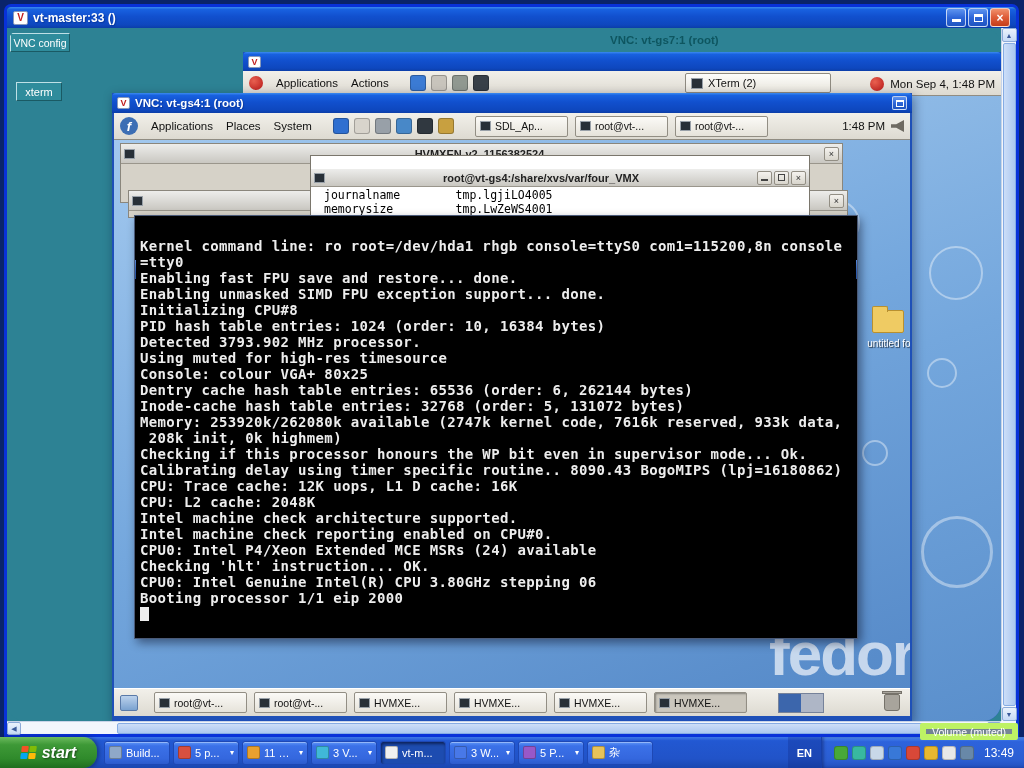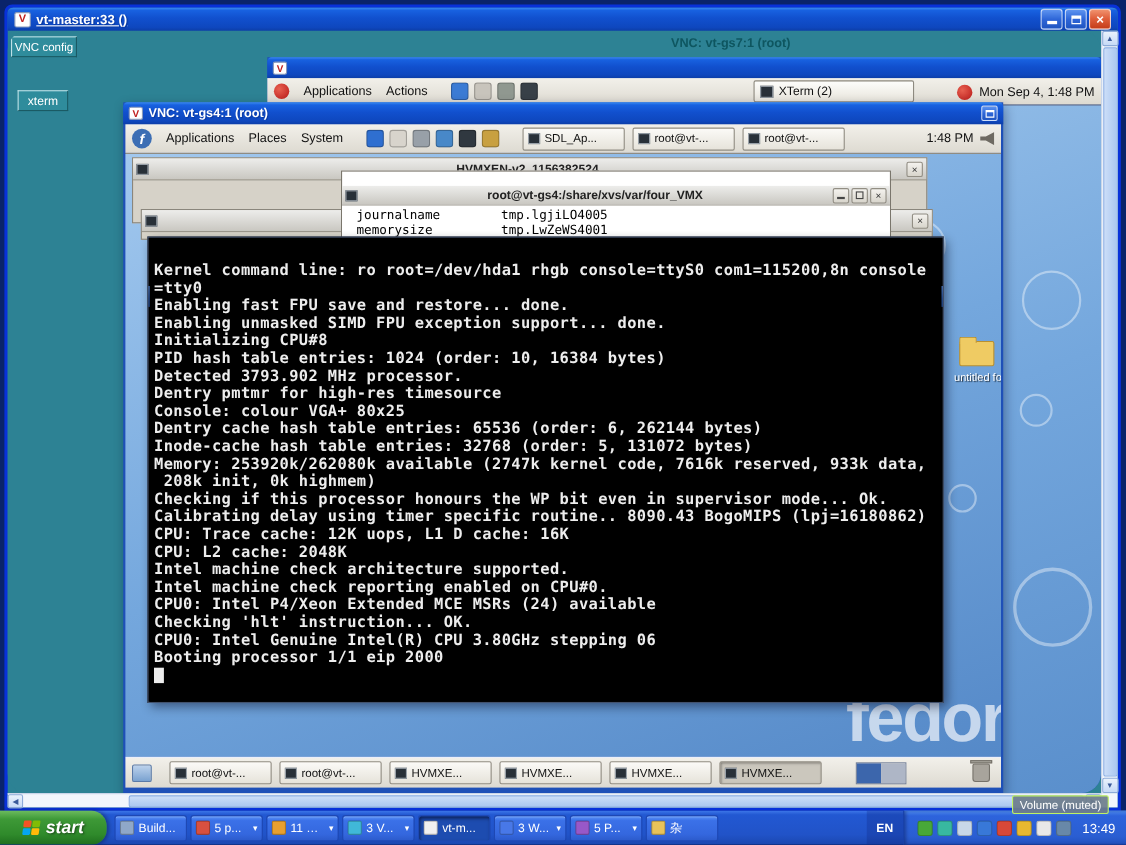--- a/index.html
+++ b/index.html
@@ -10,21 +10,21 @@
   
   .xp-frame{position:absolute;left:4px;top:4px;width:1015px;height:733px;border:3px solid #0831D9;
             border-radius:7px 7px 0 0;background:#2D8294;}
   .xp-titlebar{position:absolute;left:7px;top:7px;width:1009px;height:21px;z-index:5;
     background:linear-gradient(180deg,#3B8BF0 0%,#1861E0 12%,#1150CE 45%,#0E47BE 85%,#0C3EA8 100%);
     border-radius:5px 5px 0 0;display:flex;align-items:center;padding:0 6px;}
   .vnc-ic{display:inline-flex;align-items:center;justify-content:center;width:15px;height:14px;
           background:#fff;border:1px solid #8899BB;border-radius:2px;color:#C02020;font-weight:bold;
           font-size:10px;margin-right:5px;flex:0 0 auto;}
   .vnc-ic.small{width:13px;height:12px;font-size:9px;}
-  .xp-title-text{color:#fff;font-weight:bold;font-size:12px;text-shadow:1px 1px 1px #0838A0;flex:1;text-decoration:underline;}
+  .xp-title-text{color:#fff;font-weight:bold;font-size:12px;text-shadow:1px 1px 1px #0838A0;flex:1;}
   .xp-btns{display:flex;gap:2px;}
   .xp-btn{width:20px;height:19px;border-radius:3px;border:1px solid rgba(255,255,255,.7);
     background:linear-gradient(180deg,#5E94F0,#2E66D8 50%,#1F54C0);display:flex;align-items:center;
     justify-content:center;color:#fff;font-size:12px;font-weight:bold;}
   .xp-btn.close{background:linear-gradient(180deg,#F0926E,#E0603C 45%,#C43C18);}
   .g-min{display:block;width:9px;height:9px;border-bottom:3px solid #fff;}
   .g-max{display:block;width:9px;height:8px;border:1px solid #fff;border-top-width:3px;}
   .xp-btn.tiny{width:15px;height:14px;border-radius:2px;}
   .xp-btn.tiny .g-max{width:8px;height:7px;border-top-width:2px;}
 
@@ -181,21 +181,21 @@
   .chev{font-size:8px;flex:0 0 auto;}
   .lang{margin-left:auto;height:31px;display:flex;align-items:center;padding:0 9px;color:#fff;
     font-size:11px;font-weight:bold;background:rgba(10,30,120,.25);}
   .tray{height:31px;display:flex;align-items:center;gap:6px;padding:0 10px 0 12px;
     border-left:1px solid #1840A8;box-shadow:inset 2px 0 3px rgba(0,0,40,.3);
     background:linear-gradient(180deg,#4E8CF0 0%,#2D63DC 15%,#2A5ED2 75%,#2250BE 100%);}
   .tray-icons{display:flex;gap:4px;align-items:center;}
   .tray-ic{width:14px;height:14px;border-radius:3px;border:1px solid rgba(0,0,0,.2);}
   .tray-clock{color:#fff;font-size:12px;margin-left:4px;}
   .tooltip{position:absolute;left:920px;top:723px;height:17px;padding:0 6px;border-radius:2px;
-    background:rgba(110,125,140,.93);border:1px solid #bef264;color:#fff;font-size:10.5px;
+    background:rgba(110,125,140,.93);border:6px solid #bef264;color:#fff;font-size:10.5px;
     display:flex;align-items:center;z-index:100;white-space:nowrap;}
 </style>
 </head>
 <body>
 
 <div class="screen">
 
   <div class="xp-frame"></div>
 
   <div class="xp-titlebar">
@@ -353,21 +353,21 @@
             </span>
           </div>
           <div class="winD-body">
               <div class="tline">Kernel command line: ro root=/dev/hda1 rhgb console=ttyS0 com1=115200,8n console</div>
               <div class="tline">=tty0</div>
               <div class="tline">Enabling fast FPU save and restore... done.</div>
               <div class="tline">Enabling unmasked SIMD FPU exception support... done.</div>
               <div class="tline">Initializing CPU#8</div>
               <div class="tline">PID hash table entries: 1024 (order: 10, 16384 bytes)</div>
               <div class="tline">Detected 3793.902 MHz processor.</div>
-              <div class="tline">Dentry pmtmr for high-res timesource</div>
+              <div class="tline">Using muted for high-res timesource</div>
               <div class="tline">Console: colour VGA+ 80x25</div>
               <div class="tline">Dentry cache hash table entries: 65536 (order: 6, 262144 bytes)</div>
               <div class="tline">Inode-cache hash table entries: 32768 (order: 5, 131072 bytes)</div>
               <div class="tline">Memory: 253920k/262080k available (2747k kernel code, 7616k reserved, 933k data,</div>
               <div class="tline"> 208k init, 0k highmem)</div>
               <div class="tline">Checking if this processor honours the WP bit even in supervisor mode... Ok.</div>
               <div class="tline">Calibrating delay using timer specific routine.. 8090.43 BogoMIPS (lpj=16180862)</div>
               <div class="tline">CPU: Trace cache: 12K uops, L1 D cache: 16K</div>
               <div class="tline">CPU: L2 cache: 2048K</div>
               <div class="tline">Intel machine check architecture supported.</div>

